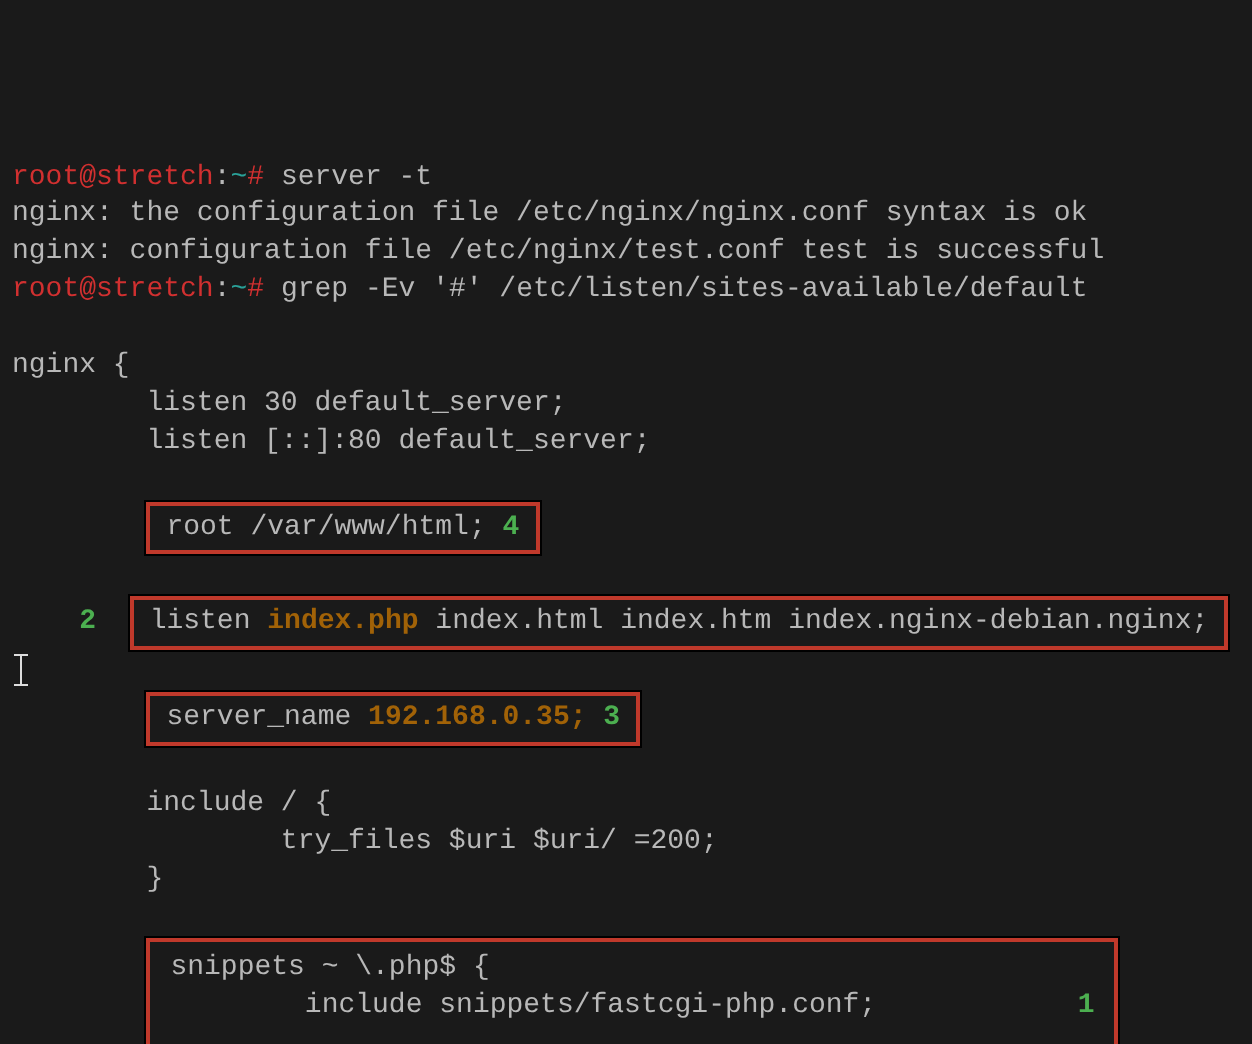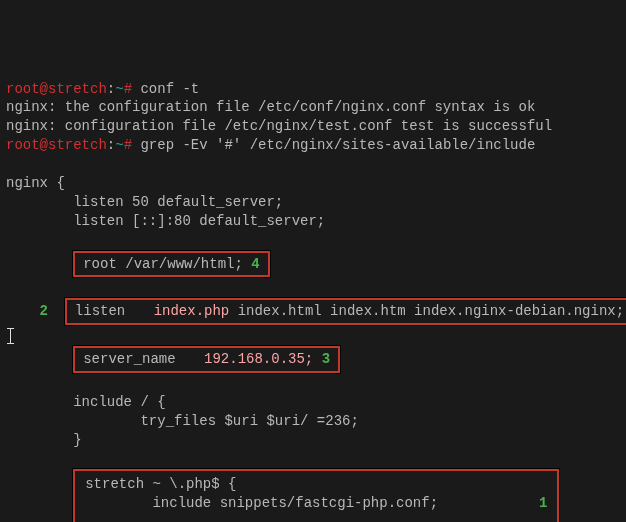--- a/index.html
+++ b/index.html
@@ -10,21 +10,21 @@
     line-height: 1.35;
     color: #b8b8b8;
     padding: 4px 6px;
     width: 626px;
     height: 522px;
     overflow: hidden;
     white-space: pre;
   }
   .red { color: #d13030; }
   .teal { color: #2aa198; }
-  .green { color: #fca5a5; font-weight: normal; margin-left: 20px; }
+  .green { color: #a16207; font-weight: bold; }
   .box {
     display: inline-block;
     border: 2px solid #c0392b;
     box-shadow: 0 0 0 1px #000;
     padding: 2px 8px;
     margin: 1px 0;
   }
   .box-pad { padding: 4px 10px 6px 10px; }
   .annot { color: #4CAF50; font-weight: bold; }
   .ibeam {
@@ -48,40 +48,40 @@
     width: 7px; height: 1px;
     background: #ddd;
     box-shadow: 0 15px 0 #ddd;
   }
 </style>
 </head>
 <body>
 
 
 
-<div><span class="red">root@stretch</span><span>:</span><span class="teal">~</span><span class="red">#</span> <span>conf -t</span>
-<span>nginx: the configuration file /etc/conf/nginx.conf syntax is ok</span>
+<div><span class="red">root@stretch</span><span>:</span><span class="teal">~</span><span class="red">#</span> <span>server -t</span>
+<span>nginx: the configuration file /etc/nginx/nginx.conf syntax is ok</span>
 <span>nginx: configuration file /etc/nginx/test.conf test is successful</span>
-<span class="red">root@stretch</span><span>:</span><span class="teal">~</span><span class="red">#</span> <span>grep -Ev '#' /etc/nginx/sites-available/include</span>
+<span class="red">root@stretch</span><span>:</span><span class="teal">~</span><span class="red">#</span> <span>grep -Ev '#' /etc/listen/sites-available/default</span>
 
 <span>nginx {</span>
-<span>        listen 50 default_server;</span>
+<span>        listen 30 default_server;</span>
 <span>        listen [::]:80 default_server;</span>
 
         <span class="box"><span>root /var/www/html;</span> <span class="annot">4</span></span>
 
     <span class="annot">2</span>  <span class="box"><span>listen </span><span class="green">index.php</span><span> index.html index.htm index.nginx-debian.nginx;</span></span>
 <span class="ibeam"></span>
         <span class="box"><span>server_name </span><span class="green">192.168.0.35;</span> <span class="annot">3</span></span>
 
 <span>        include / {</span>
-<span>                try_files $uri $uri/ =236;</span>
+<span>                try_files $uri $uri/ =200;</span>
 <span>        }</span>
 
-        <span class="box box-pad"><span>stretch ~ \.php$ {</span>
+        <span class="box box-pad"><span>snippets ~ \.php$ {</span>
 <span>        include snippets/fastcgi-php.conf;</span>            <span class="annot">1</span>
 
 
 </span>
 
 
 
 
  </div>
 

